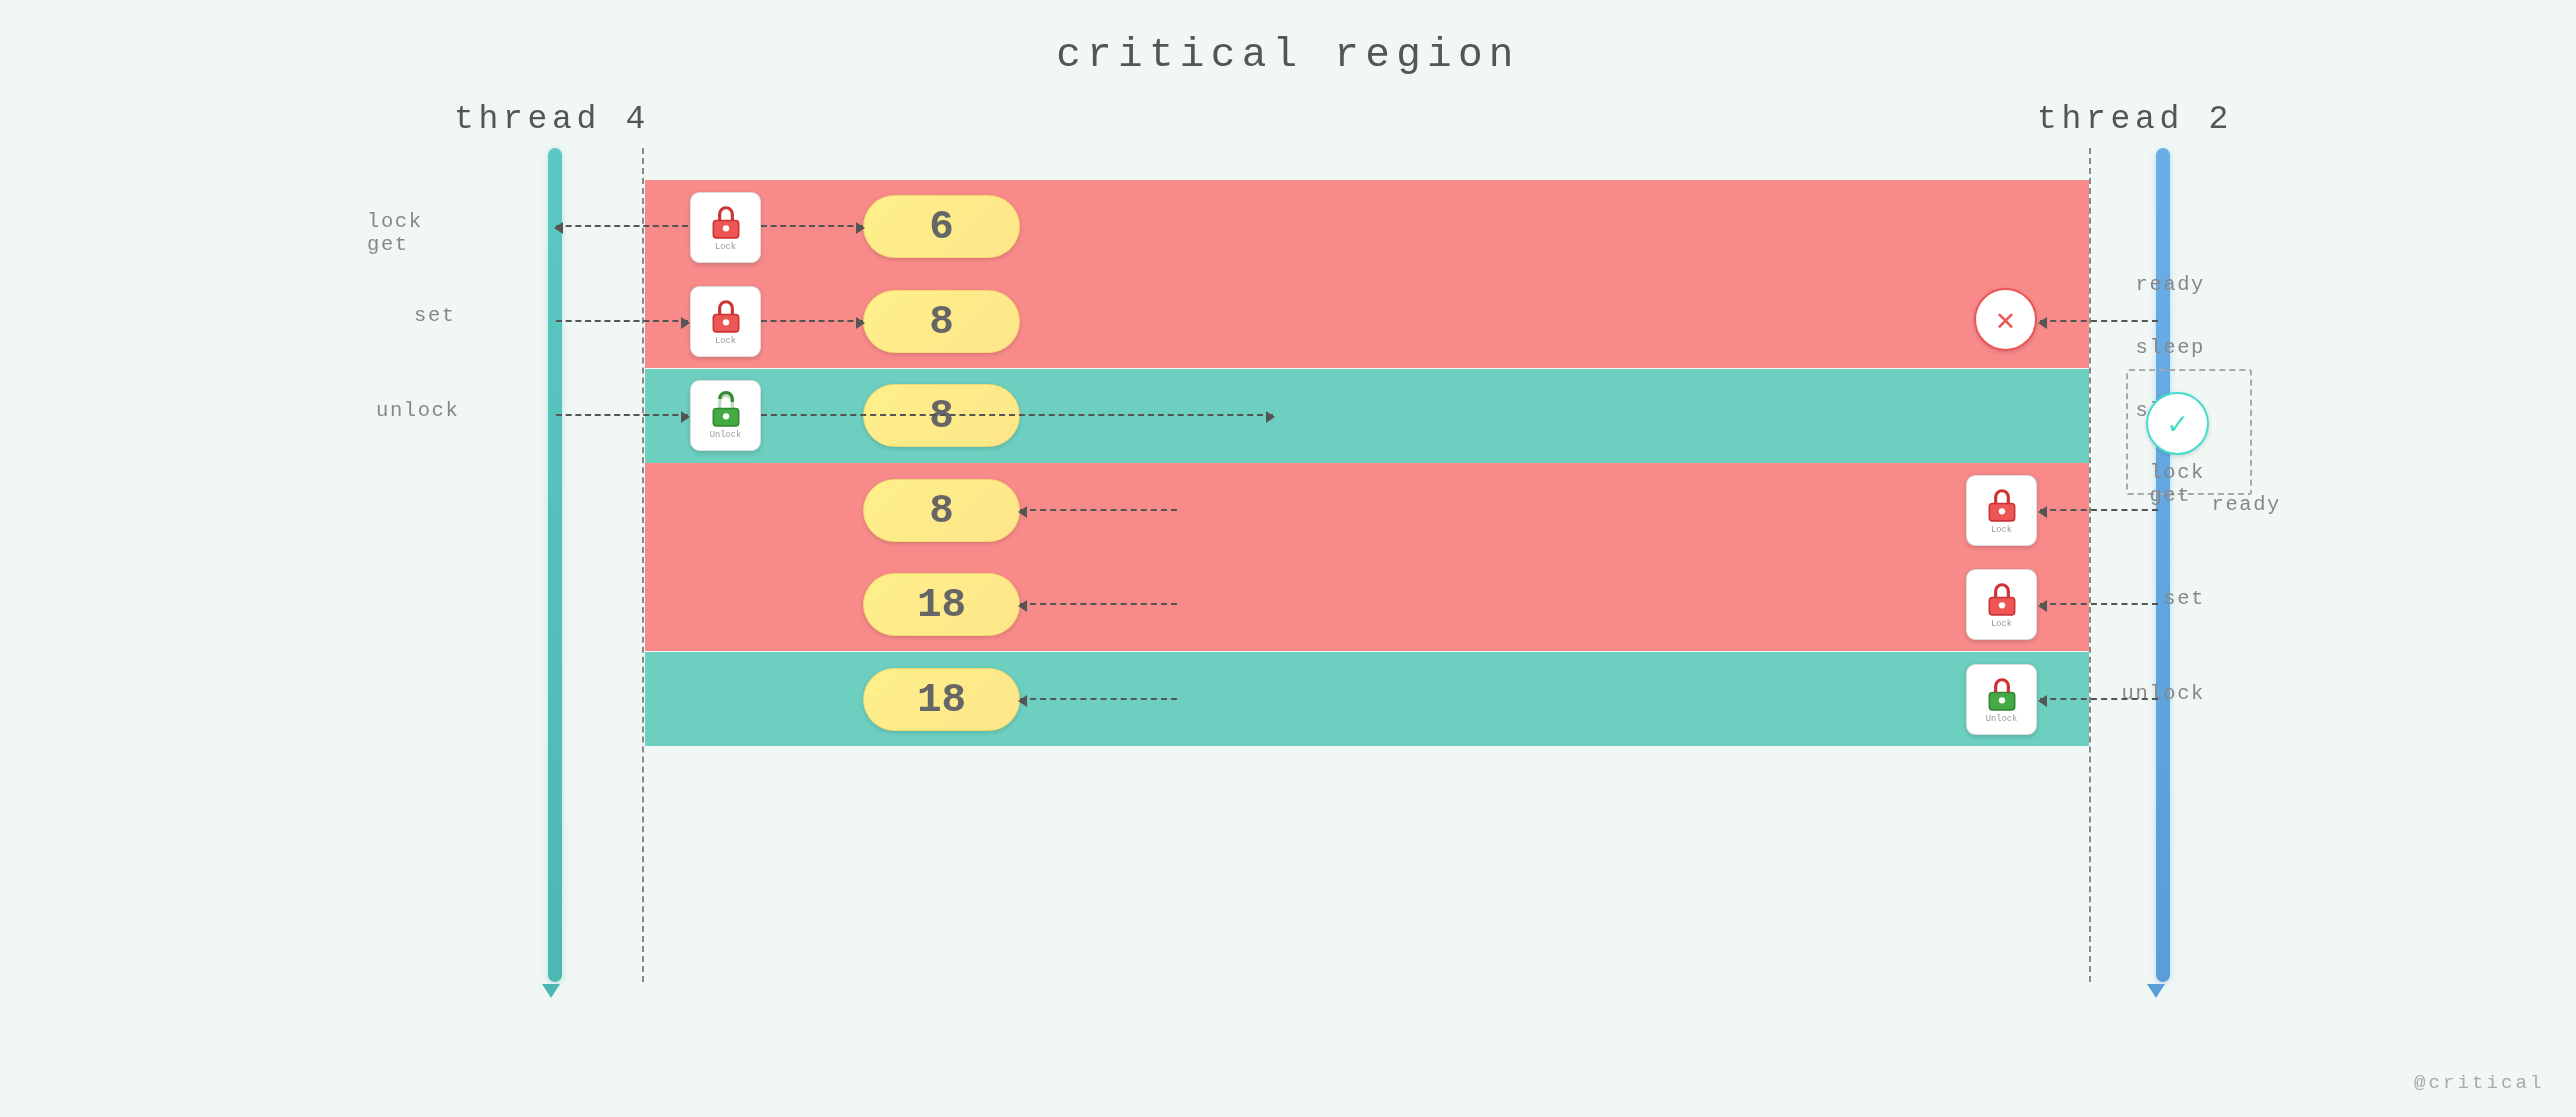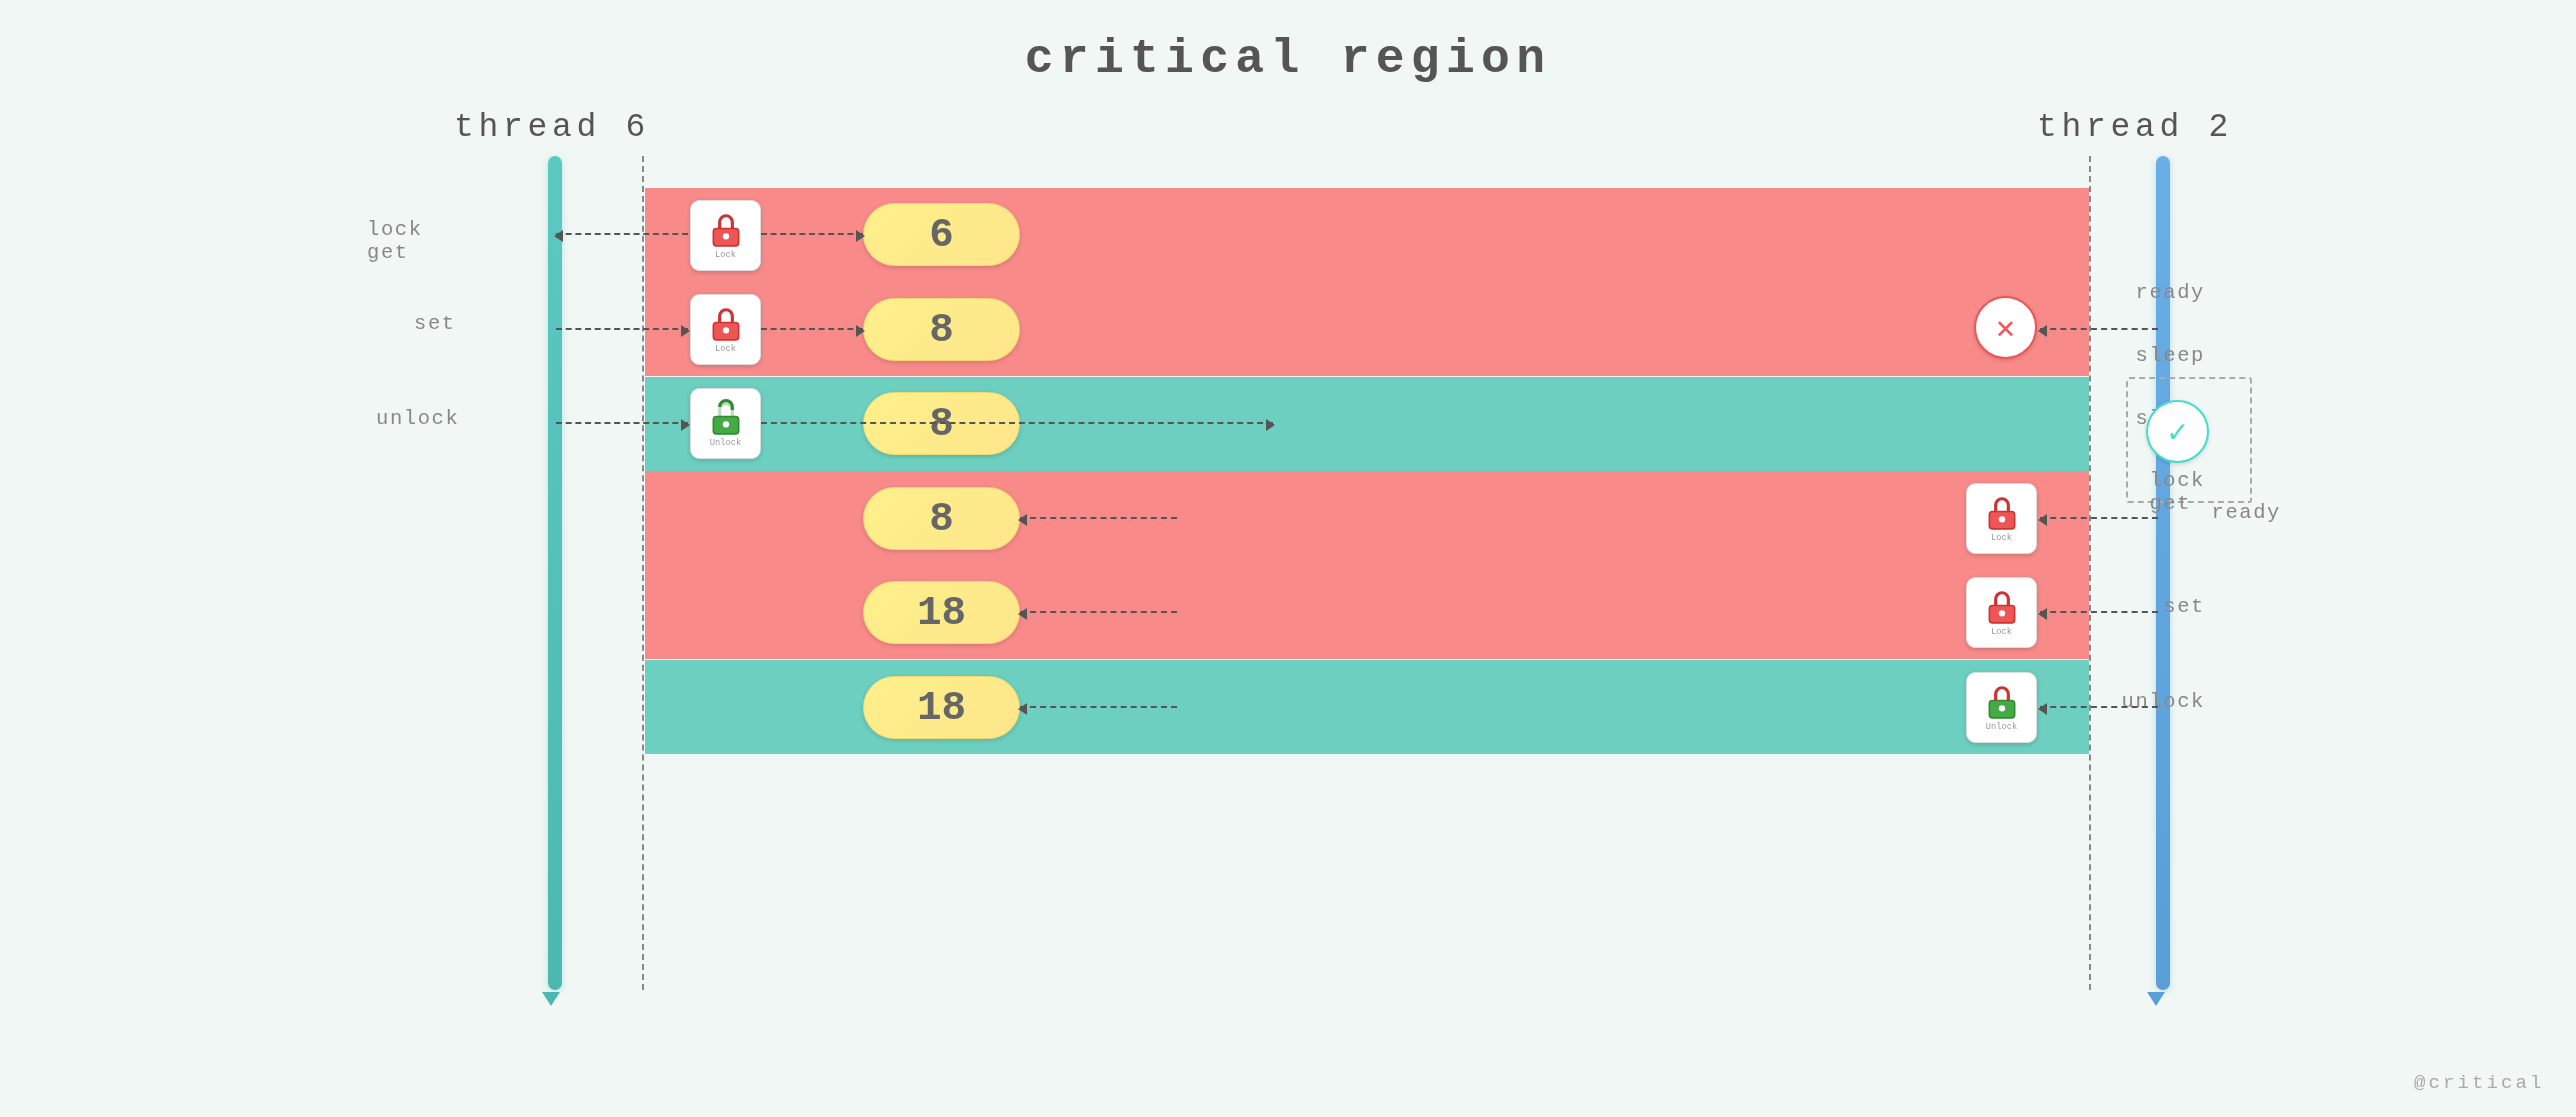--- a/index.html
+++ b/index.html
@@ -18,25 +18,25 @@
       height: 1118px;
       position: relative;
       display: flex;
       flex-direction: column;
       align-items: center;
       justify-content: flex-start;
       padding-top: 31.5px;
     }
 
     .title {
-      font-size: 48px;
+      font-size: 41px;
       letter-spacing: 6.3px;
       color: #555;
       margin-bottom: 23.6px;
-      font-weight: 700;
+      font-weight: 400;
     }
 
     .diagram-area {
       position: relative;
       width: 2204px;
       height: 944px;
     }
 
     
     .thread-label {
@@ -252,21 +252,21 @@
   </style>
 </head>
 <body>
 
 <div class="main-container">
 
   <div class="title">critical region</div>
 
   <div class="diagram-area">
 
-    <div class="thread-label thread1-label">thread 6</div>
+    <div class="thread-label thread1-label">thread 4</div>
 
     <div class="thread-label thread2-label">thread 2</div>
 
     <div class="thread-line thread1-line"></div>
 
     <div class="thread-line thread2-line"></div>
 
     <div class="critical-border-left"></div>
     <div class="critical-border-right"></div>
 

